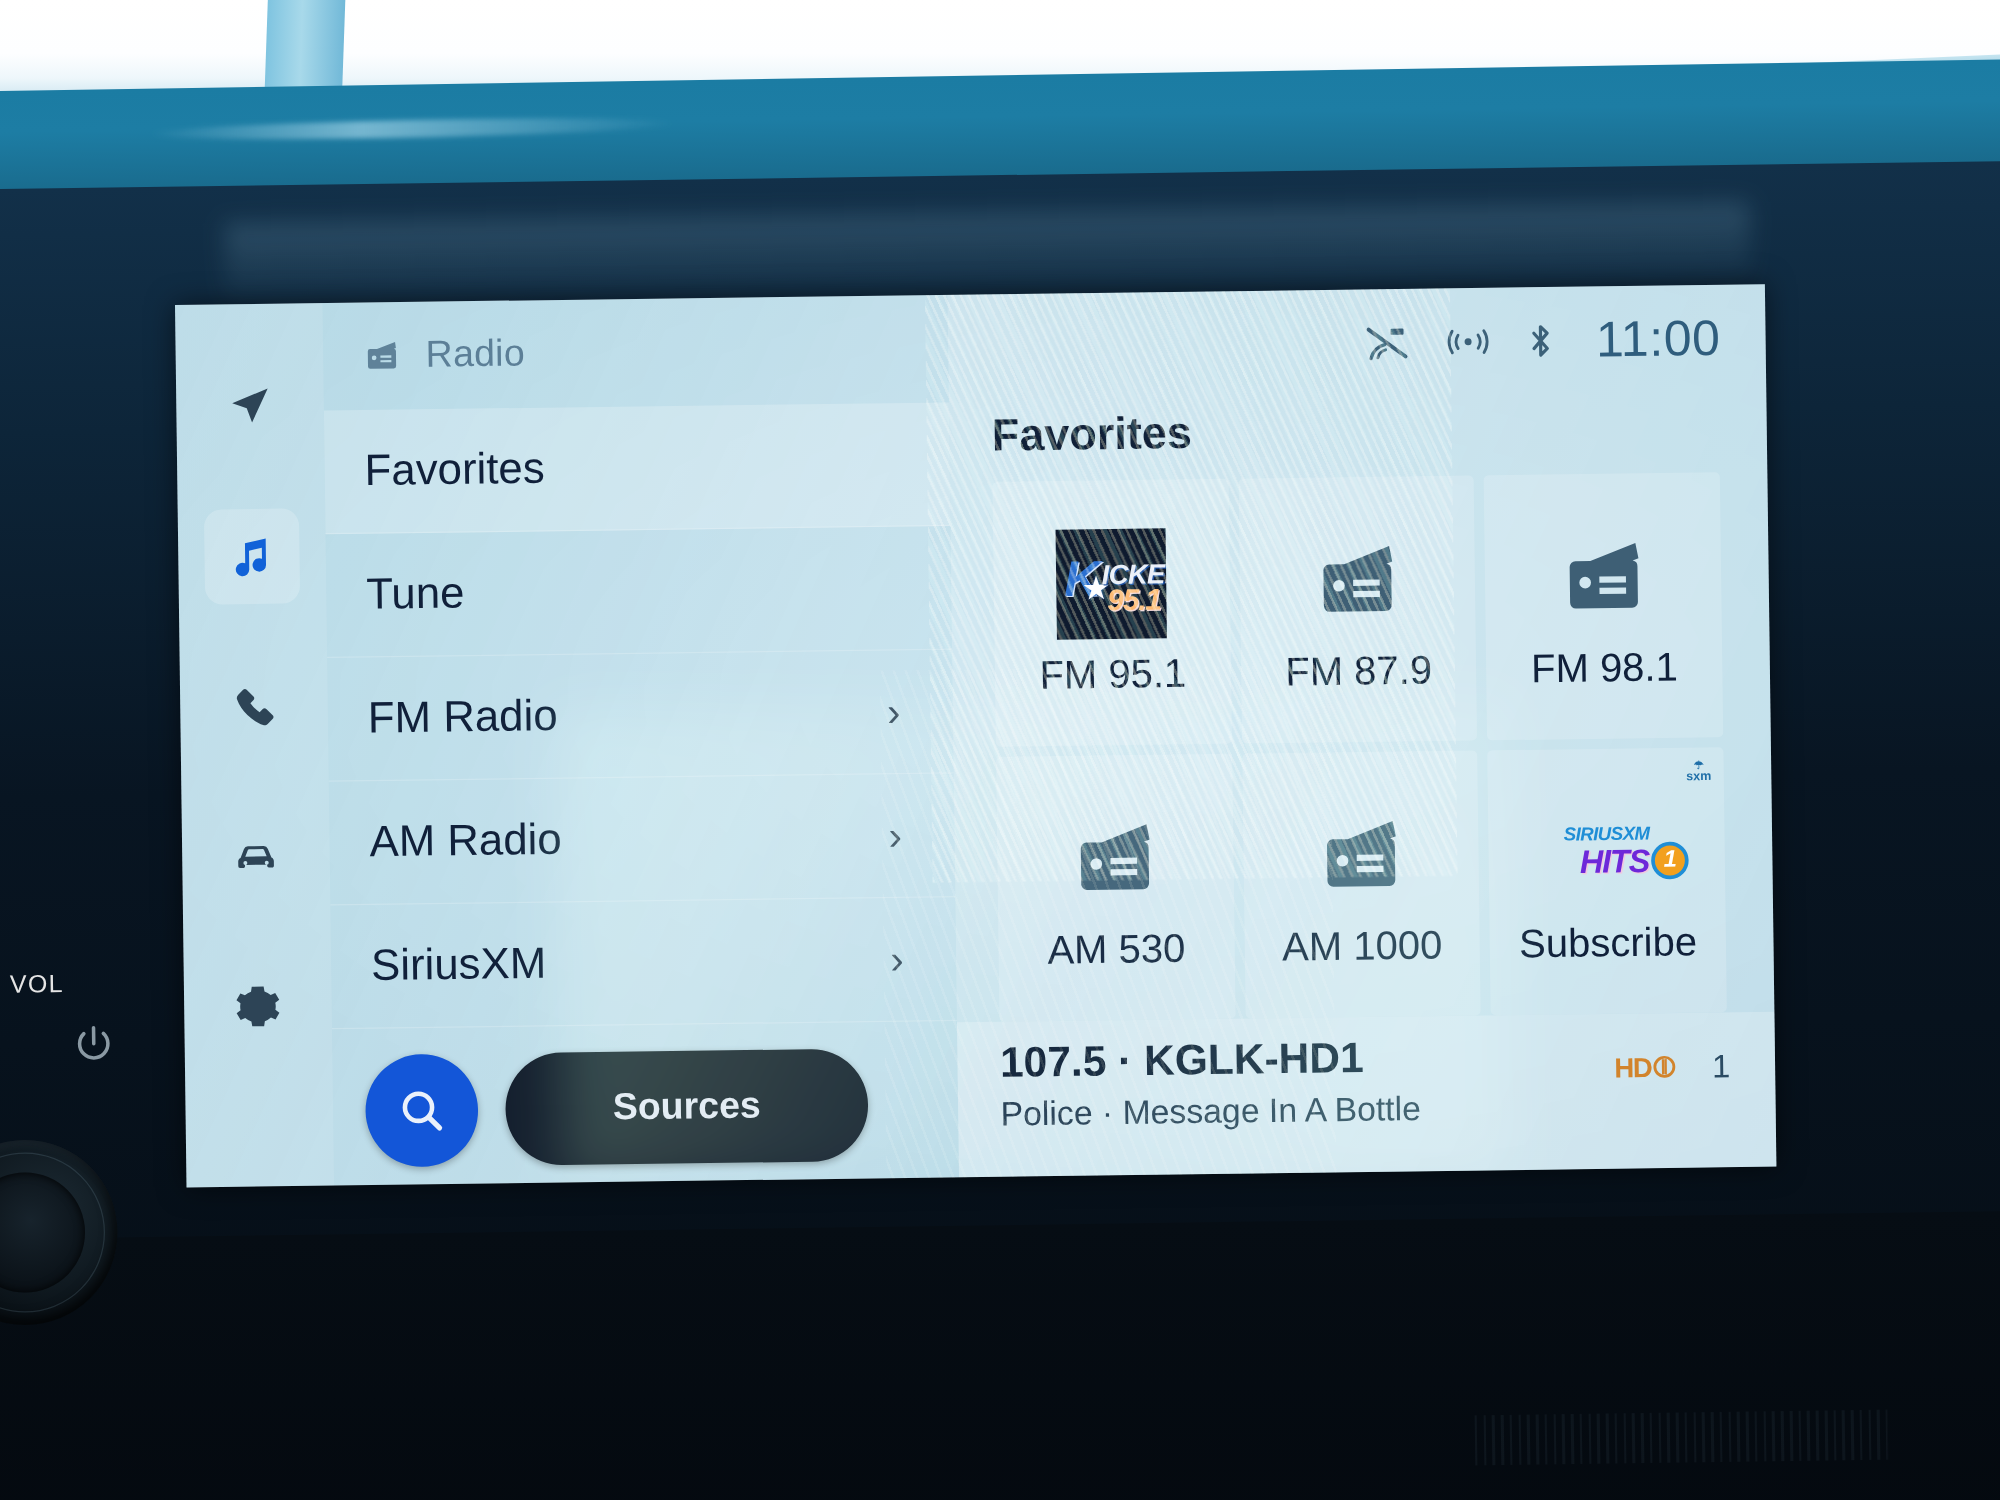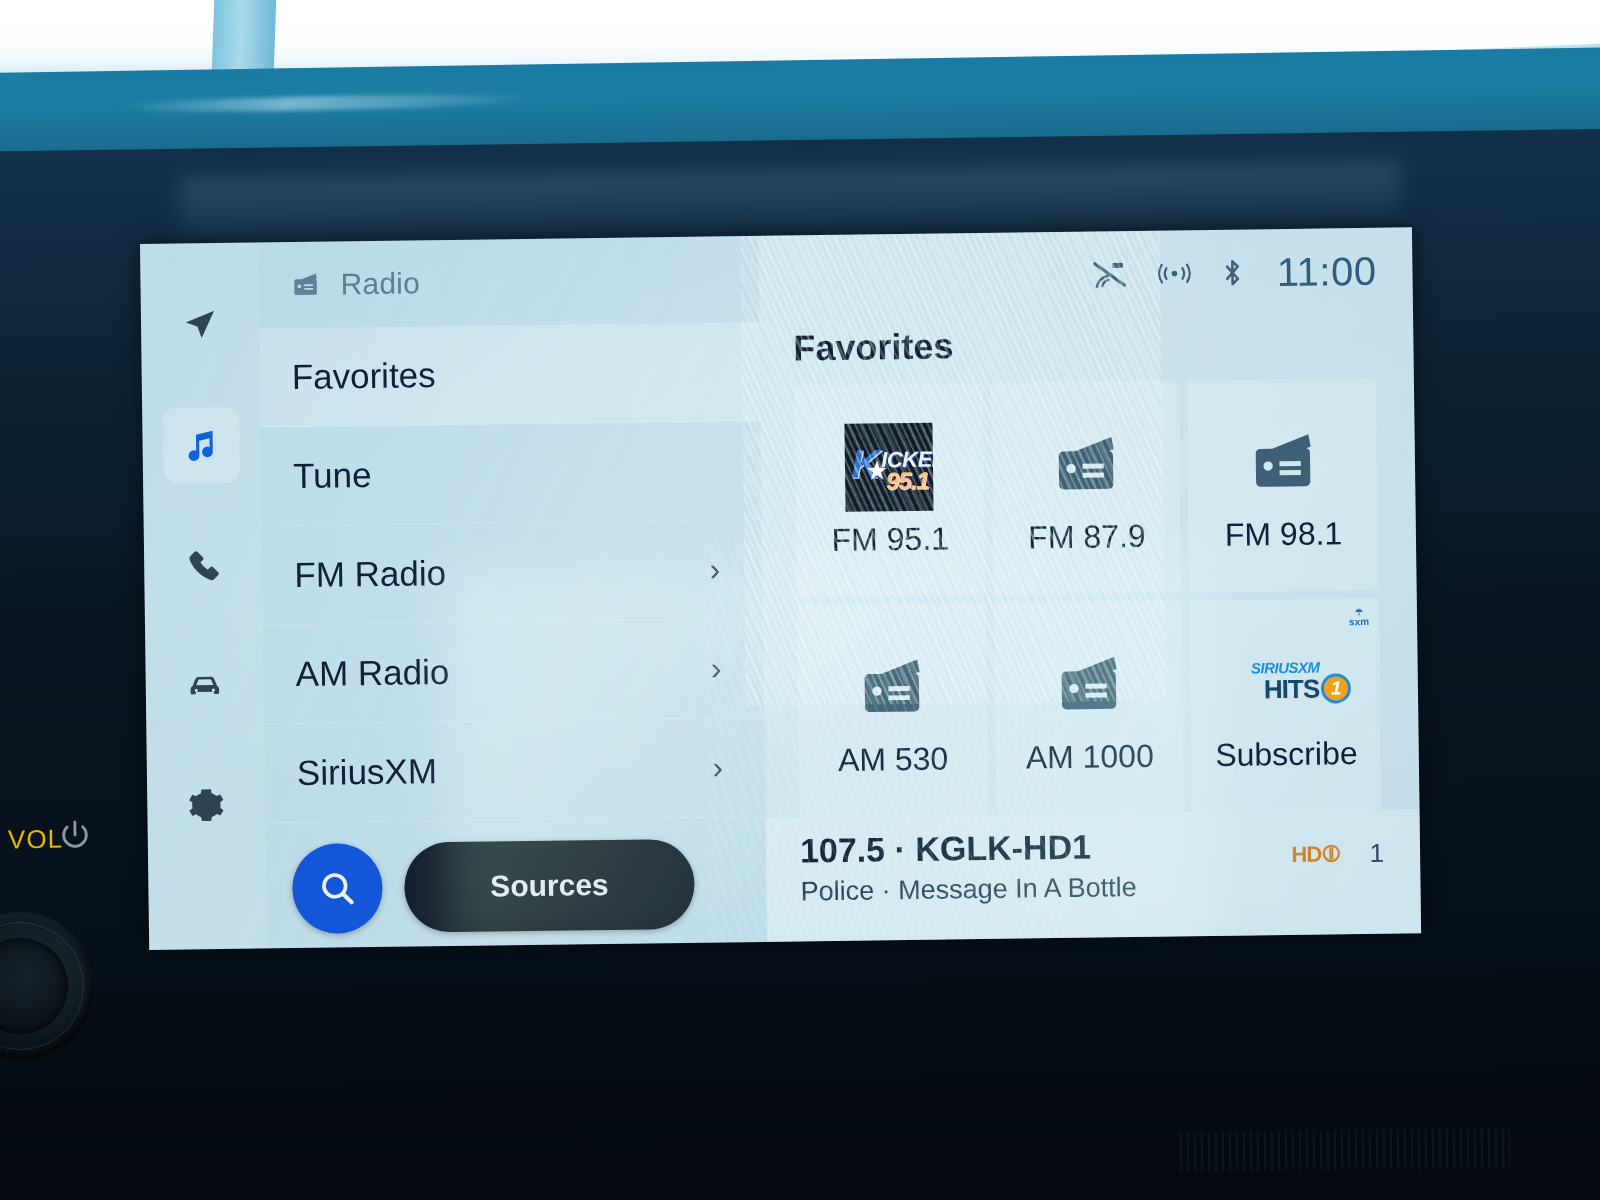--- a/index.html
+++ b/index.html
@@ -88,22 +88,22 @@
   .bezel-lower {
     position: absolute;
     left: -40px; top: 980px;
     width: 1700px; height: 260px;
     background: linear-gradient(180deg,#060d14 0%, #04090f 100%);
     transform: rotate(-0.8deg);
   }
 
   
   .vol-label {
-    position: absolute; left: 8px; top: 824px;
-    color: #eab308; font-size: 26px; letter-spacing: 1px;
+    position: absolute; left: 8px; top: 777px;
+    color: #e5e5e5; font-size: 20px; letter-spacing: 1px;
     transform: rotate(-0.8deg);
   }
   .power-icon {
     position: absolute; left: 58px; top: 818px;
     width: 34px; height: 34px;
     transform: rotate(-0.8deg);
   }
   .vol-knob {
     position: absolute; left: -54px; top: 912px;
     width: 148px; height: 148px; border-radius: 50%;
@@ -335,22 +335,22 @@
     position:relative;
     display:flex; flex-direction:column; align-items:center; justify-content:center;
   }
   .sxm-top {
     font-size: 15px; font-weight:900; font-style:italic;
     color:#1f8ed6; letter-spacing:-.5px;
     text-transform: uppercase;
   }
   .sxm-hits-row { display:flex; align-items:center; gap:2px; margin-top:-2px; }
   .sxm-hits {
-    font-size: 26px; font-weight:900; 
-    color:#0c4a6e; letter-spacing:-1px; text-transform:uppercase;
+    font-size: 26px; font-weight:900; font-style:italic;
+    color:#6d28d9; letter-spacing:-1px; text-transform:uppercase;
     text-shadow: 1px 1px 0 #f0c9e0;
     margin-left: 44px;
   }
   .sxm-one {
     width: 30px; height: 30px; border-radius:50%;
     background:#f2a01e; border:3px solid #1f8ed6;
     display:flex; align-items:center; justify-content:center;
     color:#ffffff; font-size:19px; font-weight:900; font-style:italic;
   }
   .sxm-badge {

